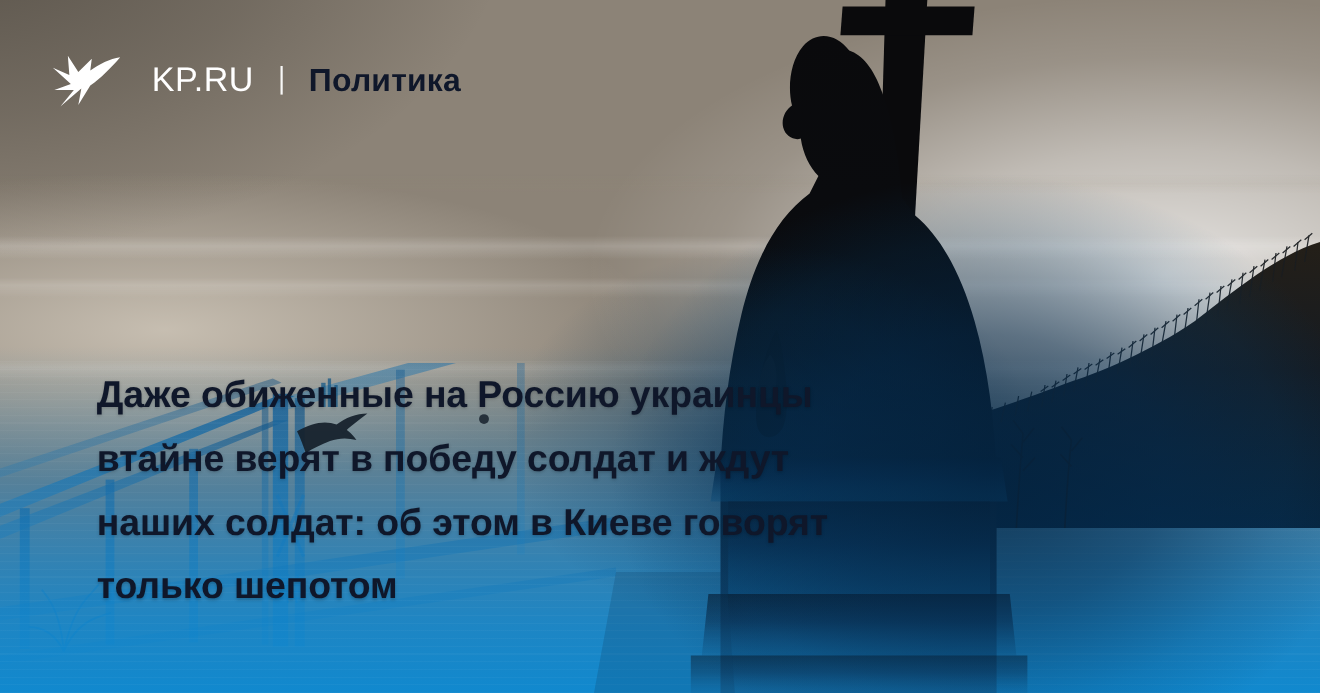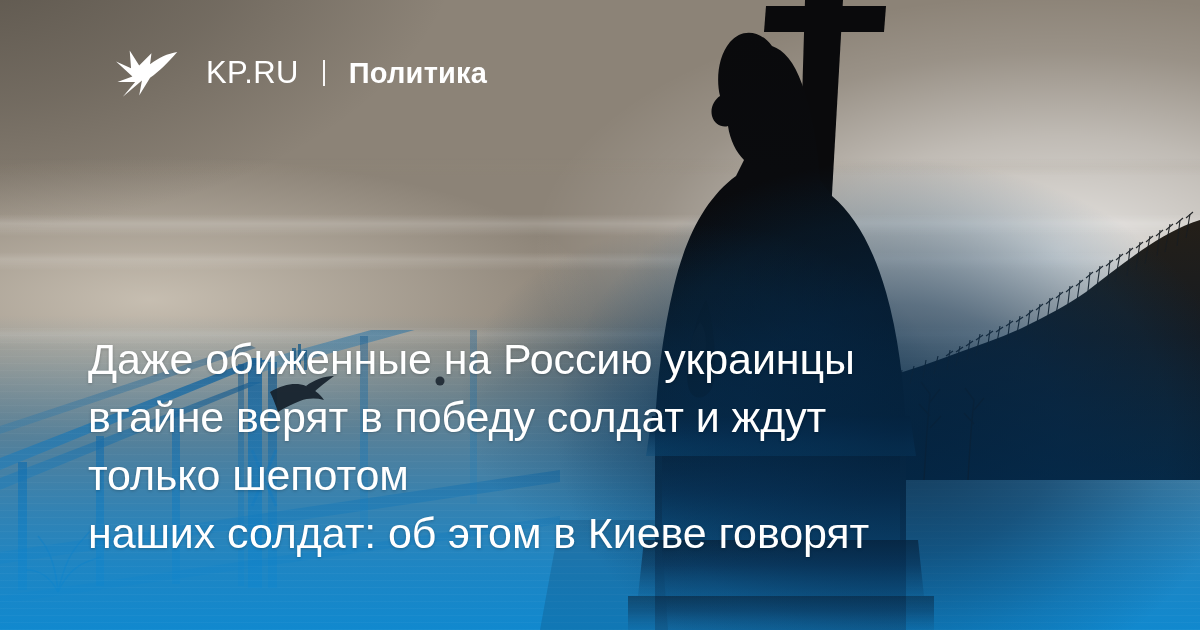--- a/index.html
+++ b/index.html
@@ -127,21 +127,21 @@
   
   #bridge { position: absolute; left: 0; top: 330px; width: 560px; height: 300px; }
 
   
   #header {
     position: absolute;
     left: 0; top: 0;
     width: 1200px; height: 145px;
     display: flex;
     align-items: center;
-    padding-left: 112px;
+    padding-left: 44px;
     box-sizing: border-box;
     z-index: 40;
   }
   #logo-bird { width: 68px; height: 68px; flex: 0 0 auto; margin-top: -4px; }
   #brand-row {
     display: flex;
     align-items: baseline;
     margin-left: 26px;
     white-space: nowrap;
   }
@@ -154,36 +154,36 @@
   #brand-sep {
     display: inline-block;
     width: 2px;
     height: 26px;
     background: #ffffff;
     margin: 0 24px;
     transform: translateY(3px);
     opacity: .95;
   }
   #rubric {
-    color: #ffffff;
+    color: #0f172a;
     font-size: 29px;
     font-weight: 700;
     letter-spacing: 0.2px;
   }
 
   
   #headline {
     position: absolute;
     left: 88px;
     top: 330px;
     width: 1010px;
     z-index: 40;
-    color: #ffffff;
-    font-size: 43px;
-    font-weight: 400;
+    color: #0f172a;
+    font-size: 34px;
+    font-weight: 700;
     line-height: 58px;
     letter-spacing: -0.1px;
     text-shadow: 0 1px 3px rgba(0,0,0,0.22);
   }
   #headline .hl-line { display: block; white-space: nowrap; }
 </style>
 </head>
 <body>
 
 <div id="stage">
@@ -374,17 +374,17 @@
     <div id="brand-row">
       <span id="brand-name">KP.RU</span>
       <span id="brand-sep"></span>
       <span id="rubric">Политика</span>
     </div>
   </div>
 
   <div id="headline">
     <span class="hl-line">Даже обиженные на Россию украинцы</span>
     <span class="hl-line">втайне верят в победу солдат и ждут</span>
+    <span class="hl-line">наших солдат: об этом в Киеве говорят</span>
     <span class="hl-line">только шепотом</span>
-    <span class="hl-line">наших солдат: об этом в Киеве говорят</span>
   </div>
 
 </div>
 
 </body></html>

